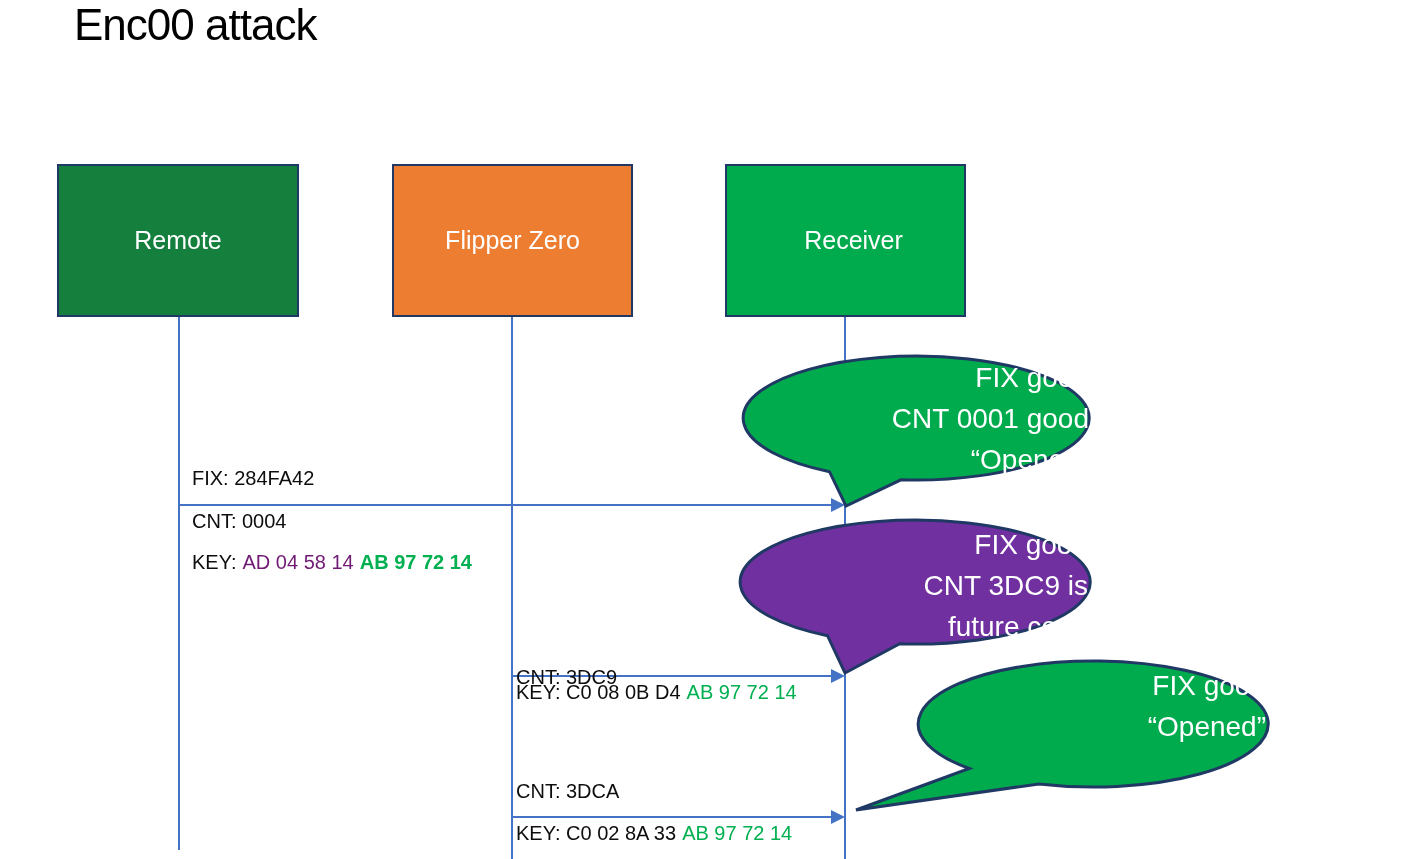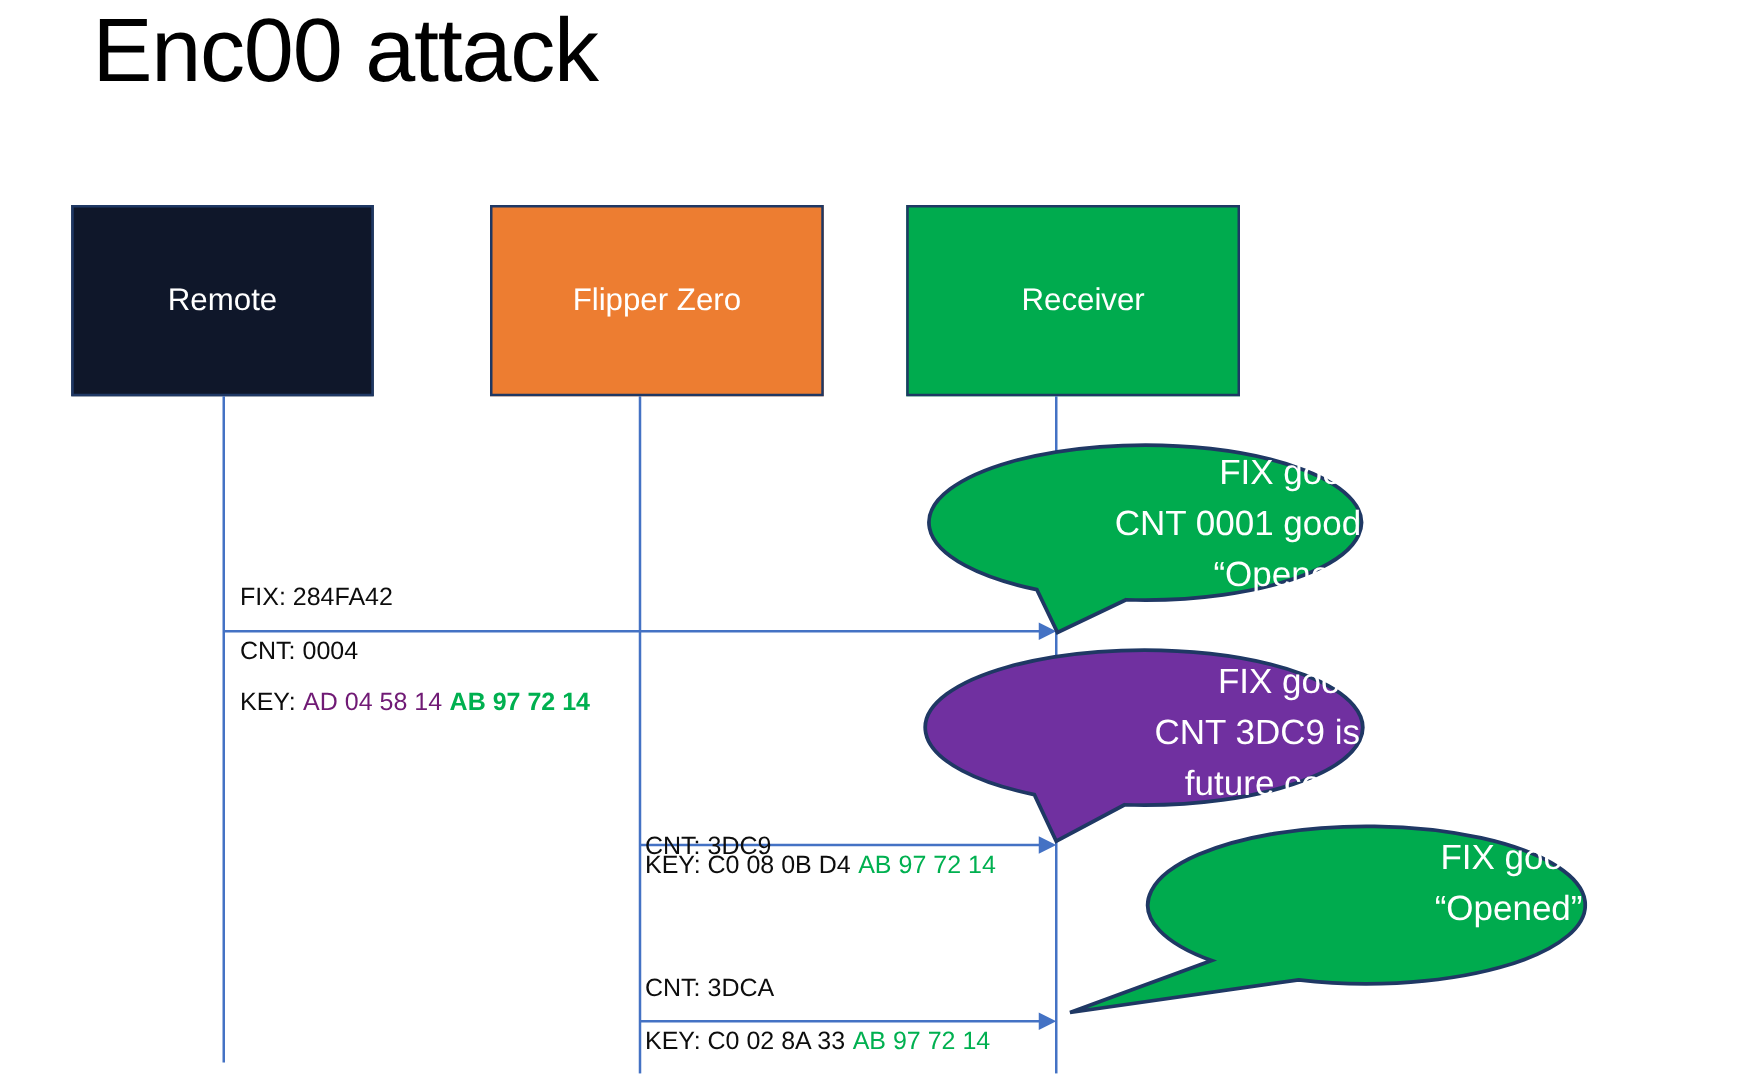--- a/index.html
+++ b/index.html
@@ -2,24 +2,24 @@
 <html><head>
 <meta charset="utf-8">
 <style>
   html,body { margin:0; padding:0; background:#ffffff; }
   #slide {
     position:relative; width:1408px; height:859px; background:#ffffff;
     font-family:"Liberation Sans", sans-serif; overflow:hidden;
   }
   .title {
     position:absolute; left:74px; top:0px;
-    font-size:72px; font-weight:300; letter-spacing:-1px; color:#000000;
+    font-size:44px; font-weight:300; letter-spacing:-1px; color:#000000;
   }
   .actor {
-    position:absolute; top:164px; width:267px; height:153px;
+    position:absolute; top:164px; width:241px; height:153px;
     border:2.5px solid #1F3864; box-sizing:border-box;
     display:flex; align-items:center; justify-content:center;
     color:#ffffff; font-size:25px;
   }
   .lifeline { position:absolute; width:1.5px; background:#4472C4; }
   .msg-line { position:absolute; height:1.8px; background:#4472C4; }
   .arrowhead {
     position:absolute; width:0; height:0;
     border-left:14px solid #4472C4;
     border-top:7px solid transparent;
@@ -36,21 +36,21 @@
     font-size:28px; line-height:41px;
   }
 </style>
 </head>
 <body>
 
 <div id="slide">
 
   <div class="title">Enc00 attack</div>
 
-  <div class="actor" style="left: 57px; width: 242px; background-color: #0f172a;">
+  <div class="actor" style="left: 57px; width: 242px; background-color: #15803d;">
     <span>Remote</span>
   </div>
   <div class="actor" style="left: 392px; background-color: rgb(237, 125, 49);">
     <span>Flipper Zero</span>
   </div>
   <div class="actor" style="left: 725px; background-color: rgb(0, 171, 78); padding-left: 16px;">
     <span>Receiver</span>
   </div>
 
   <div class="lifeline" style="left:178px; top:317px; height:533px;"></div>

